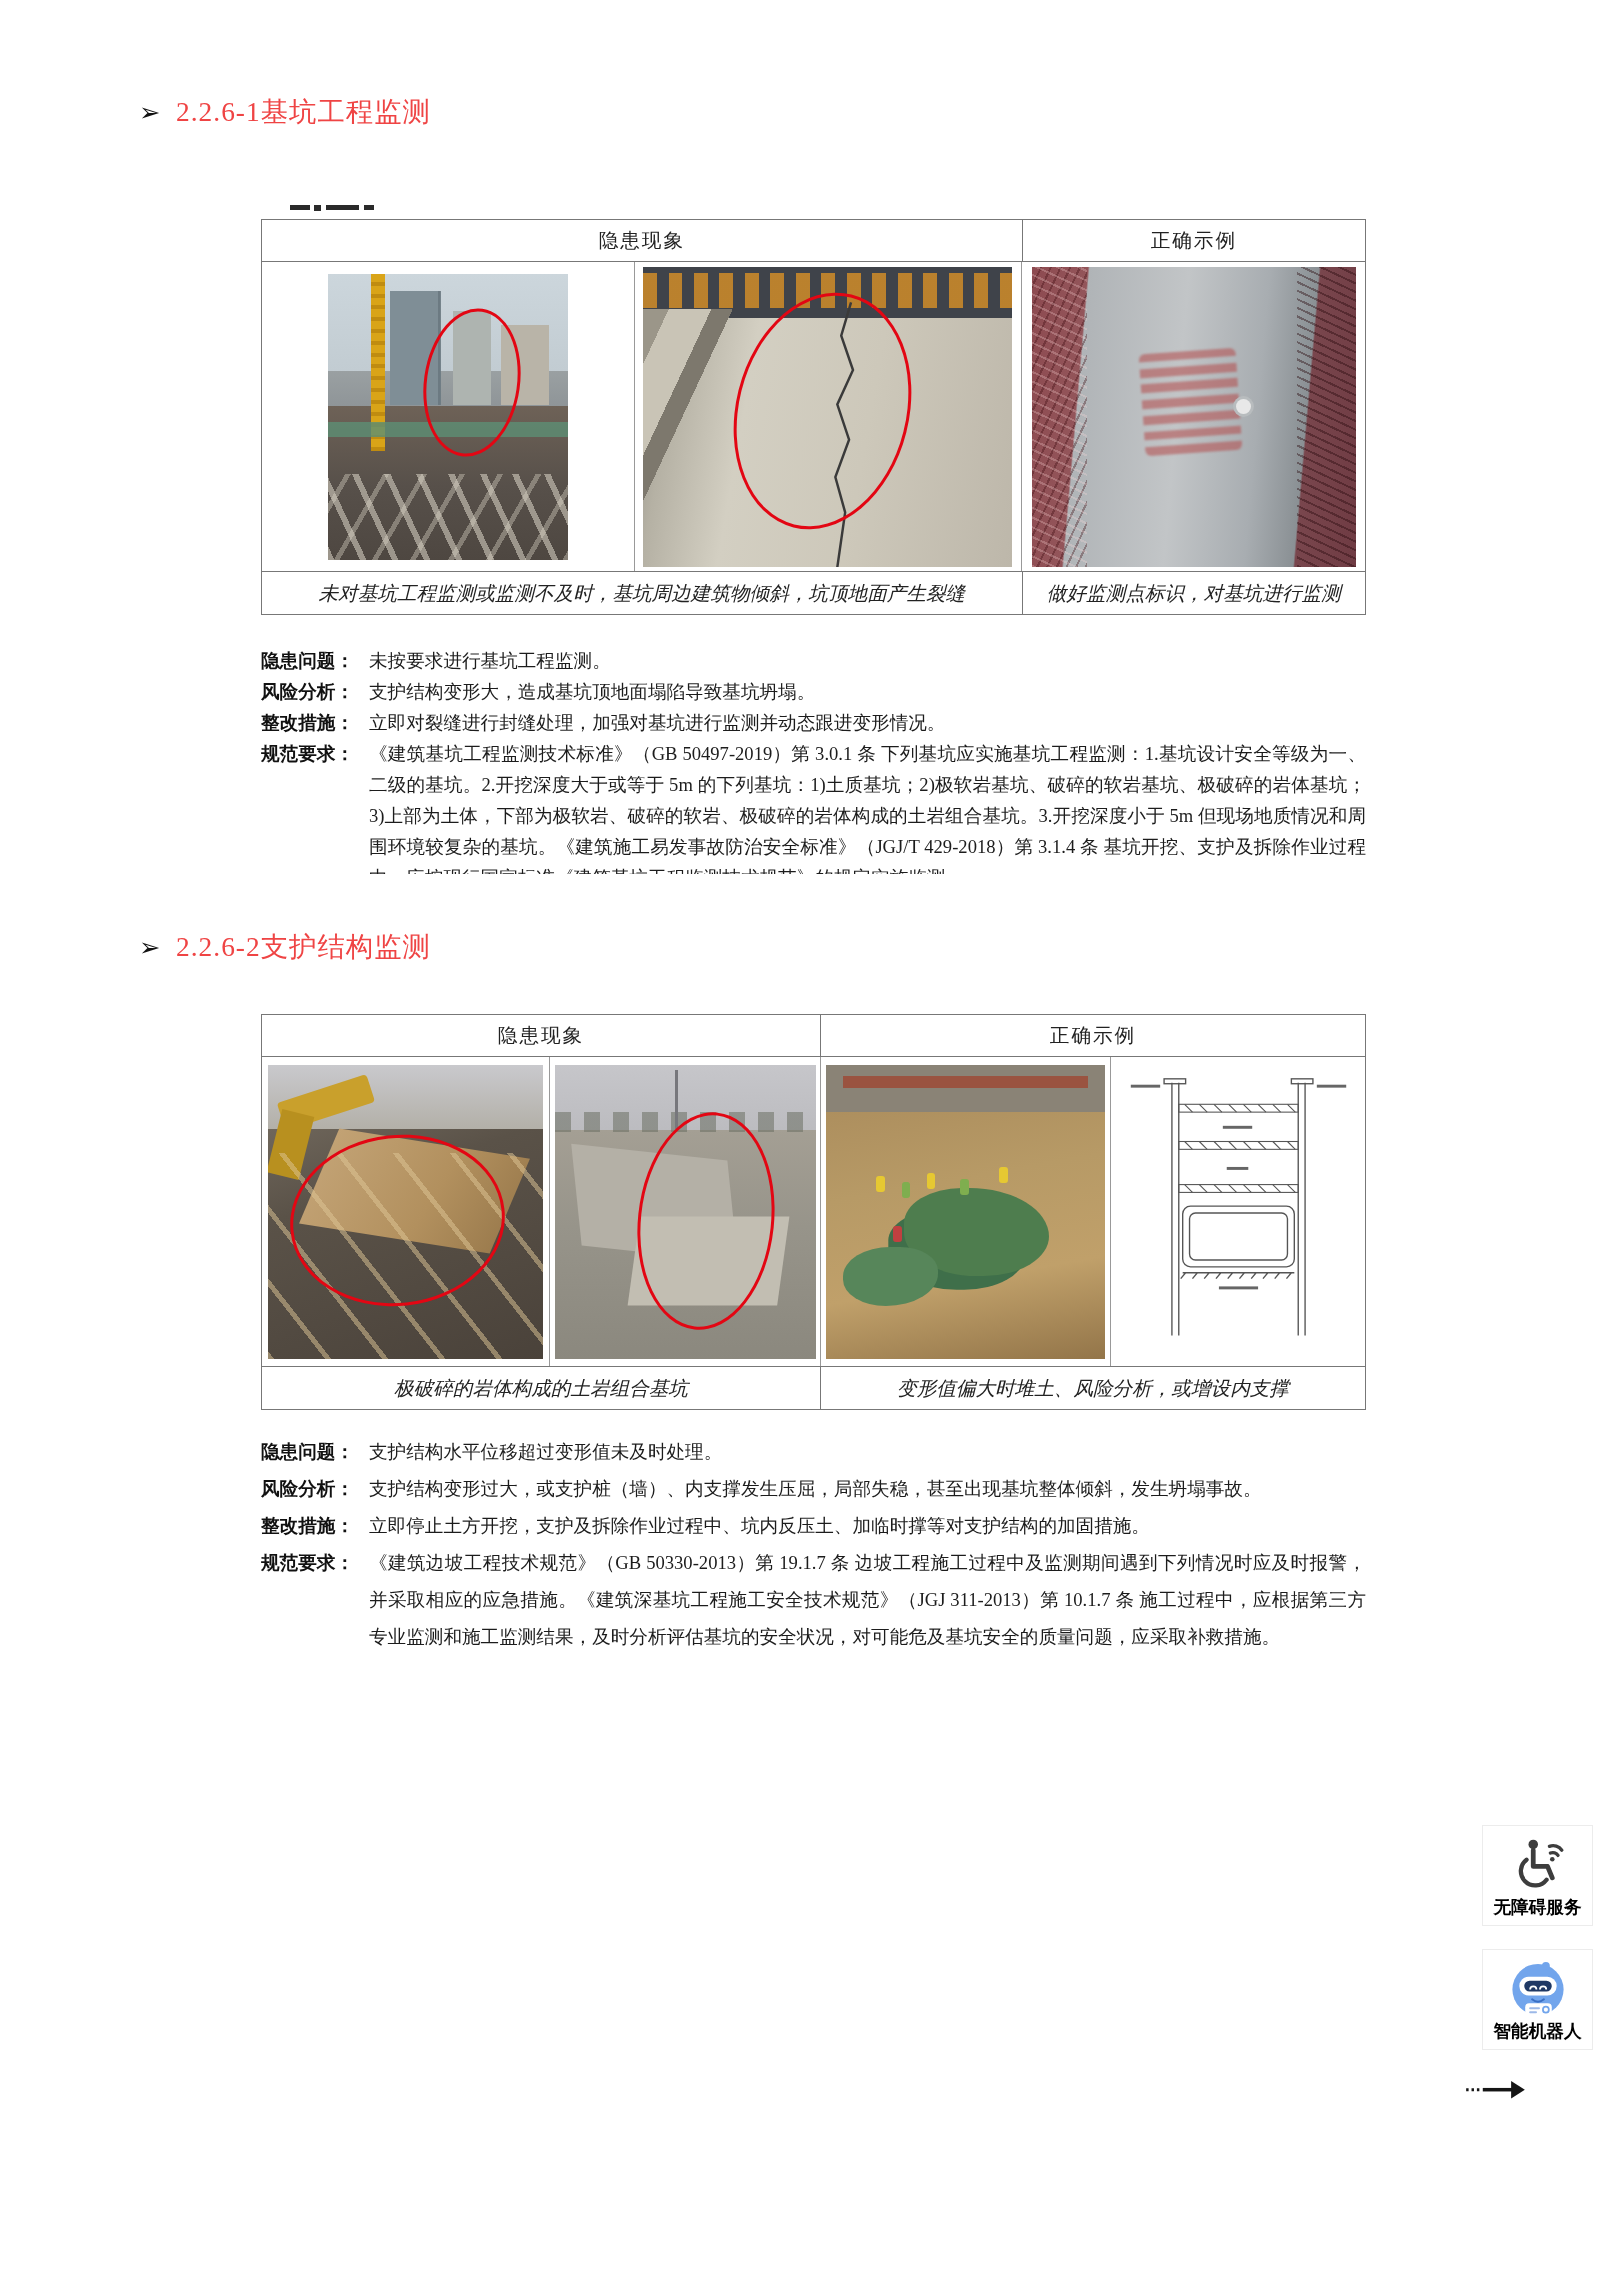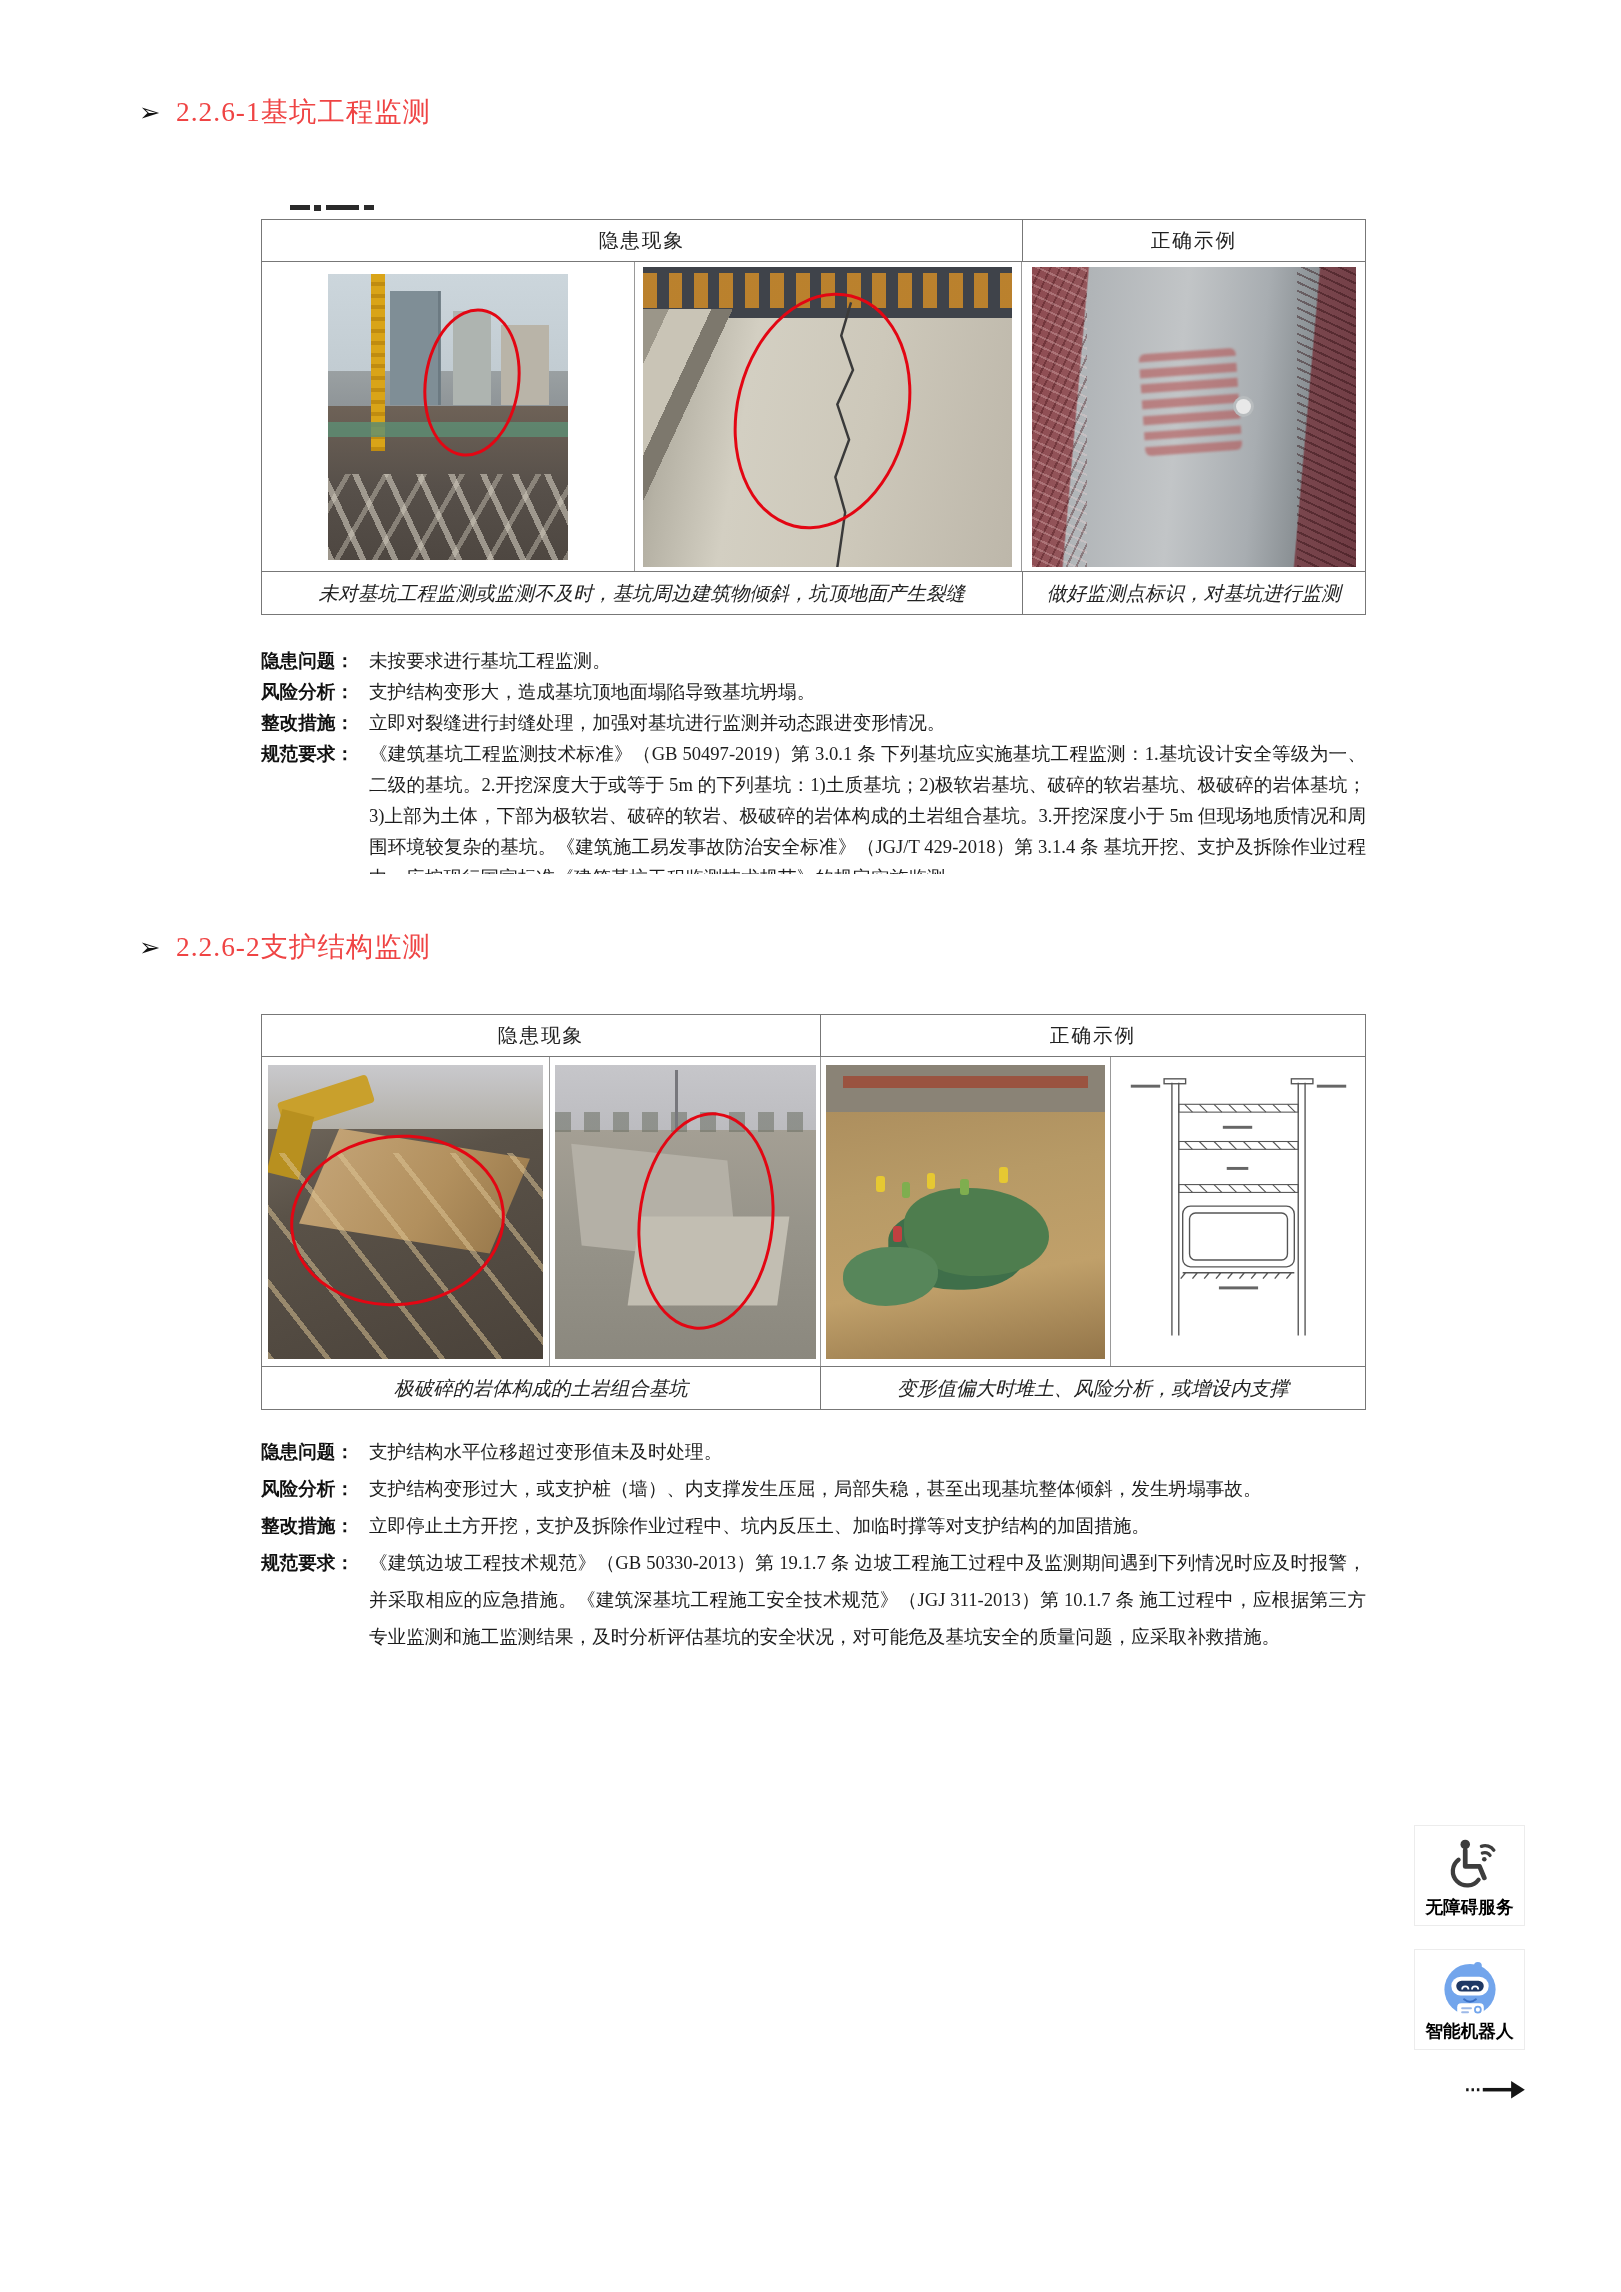--- a/index.html
+++ b/index.html
@@ -97,21 +97,21 @@
 
   
   .details { position:absolute; left:261px; width:1105px; overflow:hidden; }
   .d-row { display:flex; }
   .d-label { flex:0 0 108px; font-weight:bold; color:#111; }
   .d-text { flex:1; text-align:justify; color:#1c1c1c; }
   .details-1 { font-size:18.6px; line-height:31px; }
   .details-2 { font-size:18.6px; line-height:37px; }
 
   
-  .float-card { position:absolute; left:1414px; width:111px; height:101px; background:#fff;
+  .float-card { position:absolute; left:1482px; width:111px; height:101px; background:#fff;
       border:1px solid #ececec; display:flex; flex-direction:column; align-items:center;
       justify-content:flex-end; padding-bottom:5.9px; cursor:pointer; }
   .float-card .icon-wrap { position:absolute; top:7.8px; left:50%; transform:translateX(-50%); }
   .float-label { font-family:"Liberation Sans","DejaVu Sans",sans-serif; font-weight:bold; font-size:17.6px; color:#000; }
   .float-arrow { position:absolute; left:1464px; top:2076px; cursor:pointer; }
 </style>
 </head>
 <body>
 
 <div class="page">

